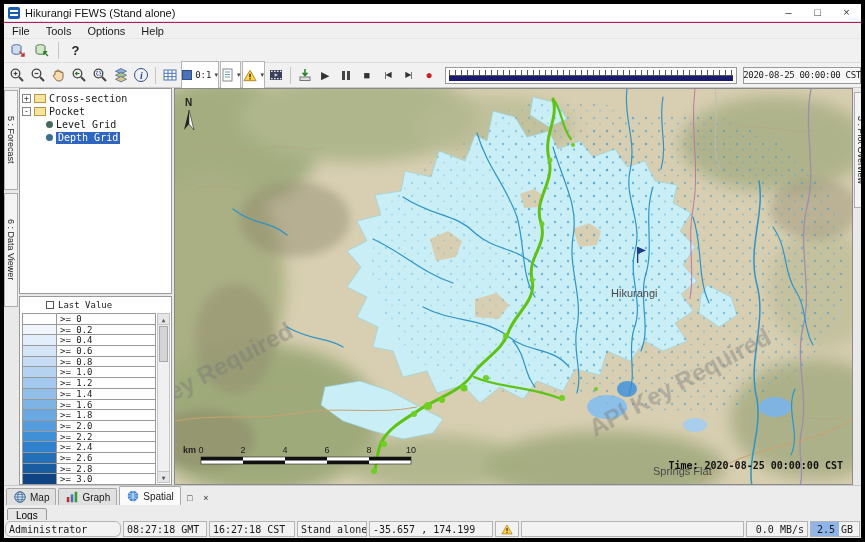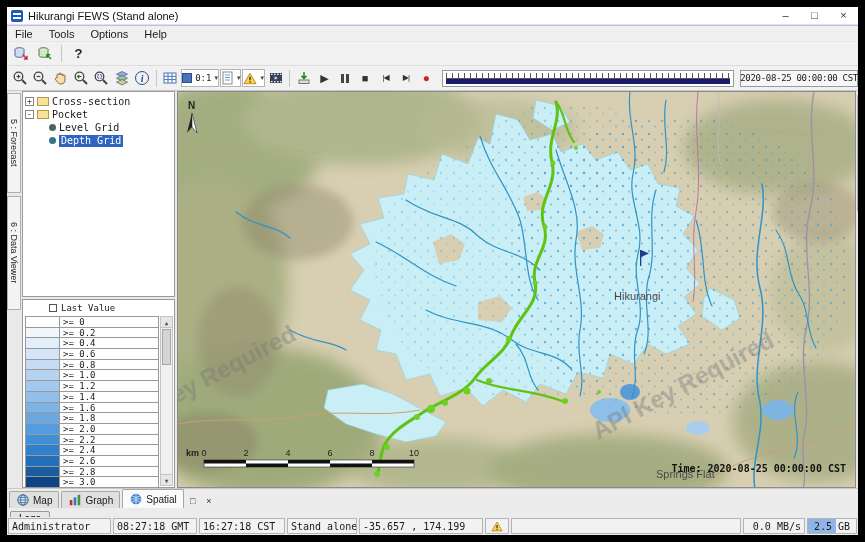--- a/index.html
+++ b/index.html
@@ -1,37 +1,37 @@
 <!DOCTYPE html>
 <html><head>
 <meta charset="utf-8">
 <style>
   * { box-sizing: border-box; margin: 0; padding: 0; }
   html,body { background:#9a9a9a; }
   body { font-family:"Liberation Sans", sans-serif; }
-  .app { position:relative; width:865px; height:542px; background:#c4b5fd; border:7px solid #000000; overflow:hidden; font-size:11px; color:#1a1a1a; }
+  .app { position:relative; width:865px; height:542px; background:#be185d; border:4px solid #000000; overflow:hidden; font-size:11px; color:#1a1a1a; }
 
   
   .titlebar { position:absolute; top:0; left:0; right:0; height:18px; background:#ffffff; display:flex; align-items:center; border-bottom:1px solid #e2e2e2; }
   .app-icon { width:12px; height:12px; margin:0 5px 0 4px; background:#1a5bb5; border-radius:2px; position:relative; flex:0 0 auto; }
   .app-icon::after { content:""; position:absolute; left:2px; top:3px; width:8px; height:2px; background:#fff; box-shadow:0 4px 0 #fff; }
   .title-text { font-size:11px; color:#111; white-space:nowrap; }
   .win-controls { margin-left:auto; display:flex; height:100%; }
   .win-btn { width:29px; text-align:center; line-height:17px; font-size:11px; color:#333; }
 
   
   .menubar { position:absolute; top:19px; left:0; right:0; height:16px; background:#f0f0f0; display:flex; align-items:center; border-bottom:1px solid #e6e6e6; }
   .menu-item { padding:0 8px; font-size:11px; }
 
   
   .toolbar1 { position:absolute; top:35px; left:0; right:0; height:24px; background:#f1f1f1; border-bottom:1px solid #dcdcdc; display:flex; align-items:center; padding-left:3px; gap:3px; }
   .toolbar2 { position:absolute; top:59px; left:0; right:0; height:25px; background:#f1f1f1; border-bottom:1px solid #c9c9c9; display:flex; align-items:center; padding-left:3px; gap:1px; }
   .tbtn { width:21px; height:21px; display:inline-flex; align-items:center; justify-content:center; background:none; border:1px solid transparent; padding:0; font-family:inherit; }
   .sep { width:1px; height:17px; background:#c6c6c6; margin:0 3px; flex:0 0 auto; }
-  .combo { display:inline-flex; align-items:center; height:18px; border:1px solid #b5b5b5; background:#fff; padding:0 0; gap:3px; }
+  .combo { display:inline-flex; align-items:center; height:28px; border:1px solid #b5b5b5; background:#fff; padding:0 0; gap:3px; }
   .combo .arrow { font-size:7px; color:#444; }
   .glyph { font-size:11px; color:#333; line-height:1; }
   .glyph.small { font-size:8px; letter-spacing:-1px; }
   .record-glyph { font-size:12px; color:#cc2222; line-height:1; }
   .pausebars { display:inline-flex; gap:2px; }
   .pausebars i { width:3px; height:9px; background:#444; display:block; }
   .info-badge { width:14px; height:14px; border-radius:50%; border:1px solid #2a4d8f; color:#2a4d8f; font-family:"Liberation Serif",serif; font-style:italic; font-weight:bold; font-size:10px; display:flex; align-items:center; justify-content:center; }
   .scale-ic { width:10px; height:10px; background:#4a74b8; border:1px solid #2a4d8f; display:inline-block; }
   .combo-txt { font-family:"DejaVu Sans Mono", monospace; font-size:9px; }
   .timeline { width:292px; height:17px; border:1px solid #9a9a9a; background:#fff; position:relative; margin-left:5px; flex:0 0 auto; }
@@ -77,21 +77,21 @@
   
   .bottom-tabbar { position:absolute; top:481px; left:0; right:0; height:20px; background:#ececec; border-top:1px solid #c9c9c9; display:flex; align-items:flex-end; padding-left:2px; gap:2px; }
   .btab { display:flex; align-items:center; gap:3px; height:17px; padding:0 6px; border:1px solid #a8a8a8; border-bottom:none; background:#e0e0e0; font-size:10px; border-radius:2px 2px 0 0; }
   .btab.active { background:#fafafa; height:19px; }
   .panel-btn { width:14px; height:15px; font-size:9px; line-height:14px; text-align:center; color:#333; border:1px solid transparent; background:none; padding:0; }
   .logs-row { position:absolute; top:501px; left:0; right:0; height:20px; background:#ececec; display:flex; align-items:center; padding-left:3px; }
   .logs-btn { height:15px; padding:0 8px; font-size:10px; border:1px solid #999; background:#e6e6e6; border-radius:2px; font-family:inherit; }
   .statusbar { position:absolute; bottom:0; left:0; right:0; height:18px; background:#ececec; display:flex; gap:2px; padding:1px 1px; font-family:"DejaVu Sans Mono", monospace; font-size:10px; }
   .scell { border:1px solid #b4b4b4; display:flex; align-items:center; padding:0 3px; background:#f2f2f2; white-space:nowrap; overflow:hidden; flex:0 0 auto; }
   .scell.spacer { flex:1 1 auto; }
-  .w-user{width:103px;} .w-sys{width:266px;} .w-gmt{width:84px;} .w-loc{width:86px;} .w-mode{width:70px;} .w-coord{width:124px;} .w-warn{width:24px; justify-content:center;} .w-net{width:62px; justify-content:flex-end;} .w-mem{width:50px; position:relative; justify-content:center;}
+  .w-user{width:116px;border-radius:6px;} .w-sys{width:266px;} .w-gmt{width:84px;} .w-loc{width:86px;} .w-mode{width:70px;} .w-coord{width:124px;} .w-warn{width:24px; justify-content:center;} .w-net{width:62px; justify-content:flex-end;} .w-mem{width:50px; position:relative; justify-content:center;}
   .mem-fill { position:absolute; left:0; top:0; bottom:0; width:58%; background:#8fb4e8; }
   .w-mem span { position:relative; }
 </style>
 </head>
 <body>
 
 <div class="app">
 
   <div class="titlebar">
     <span class="app-icon"></span>

